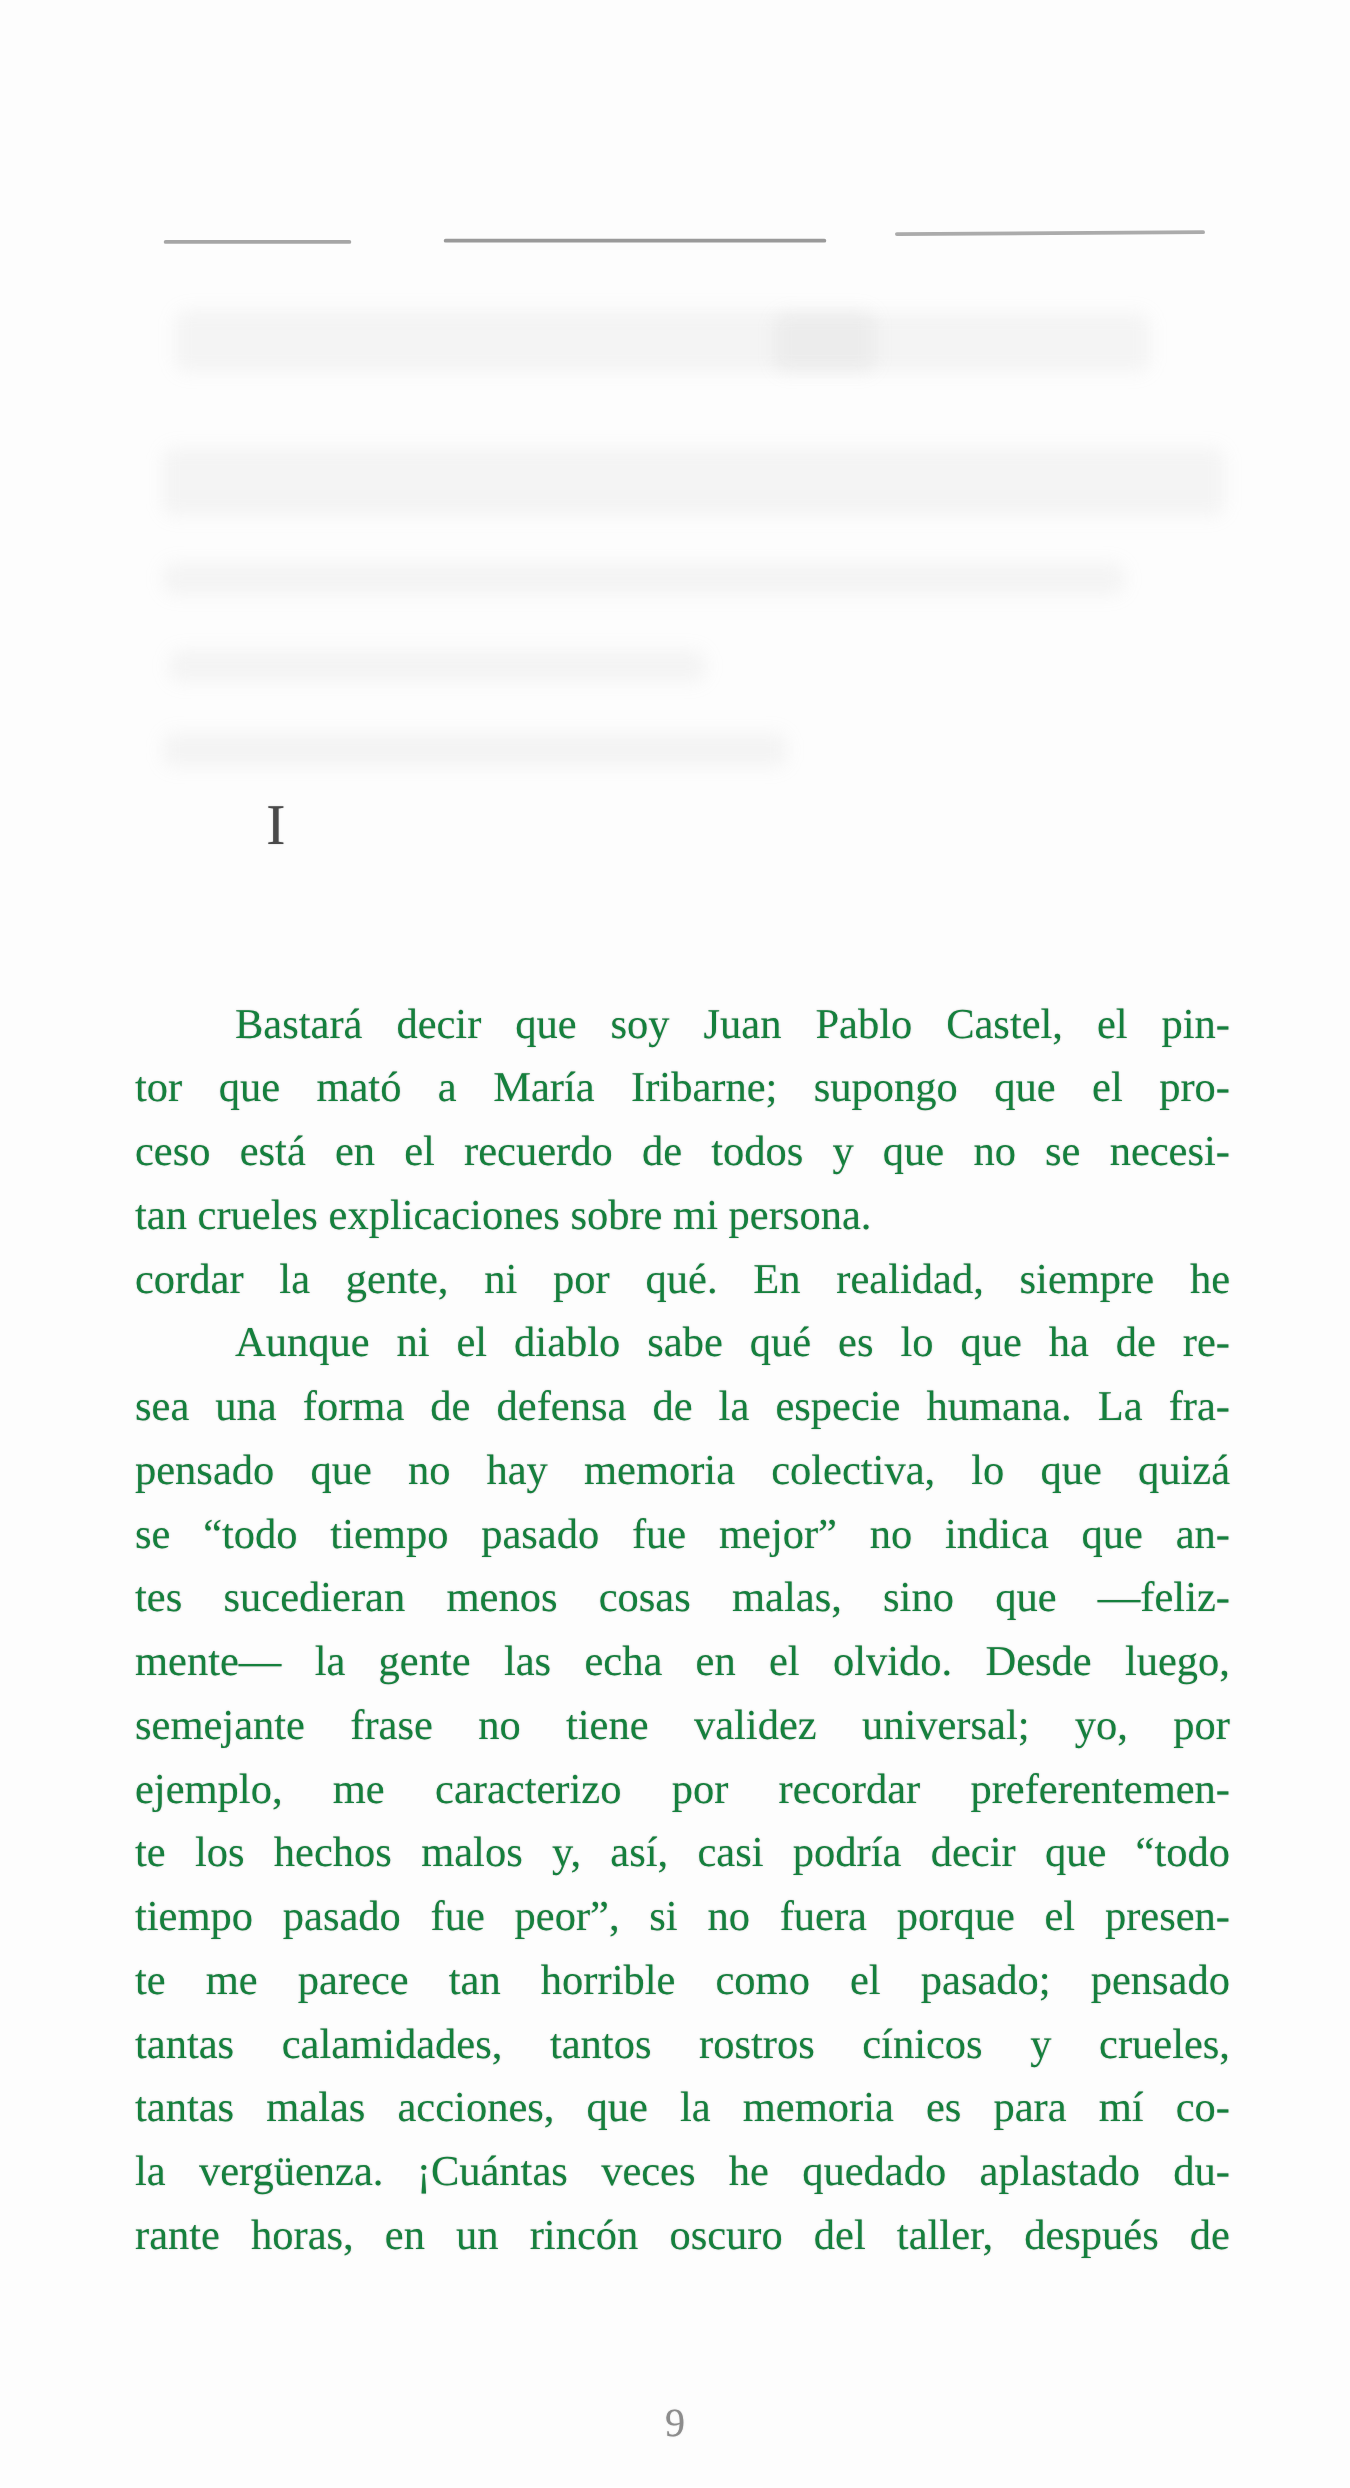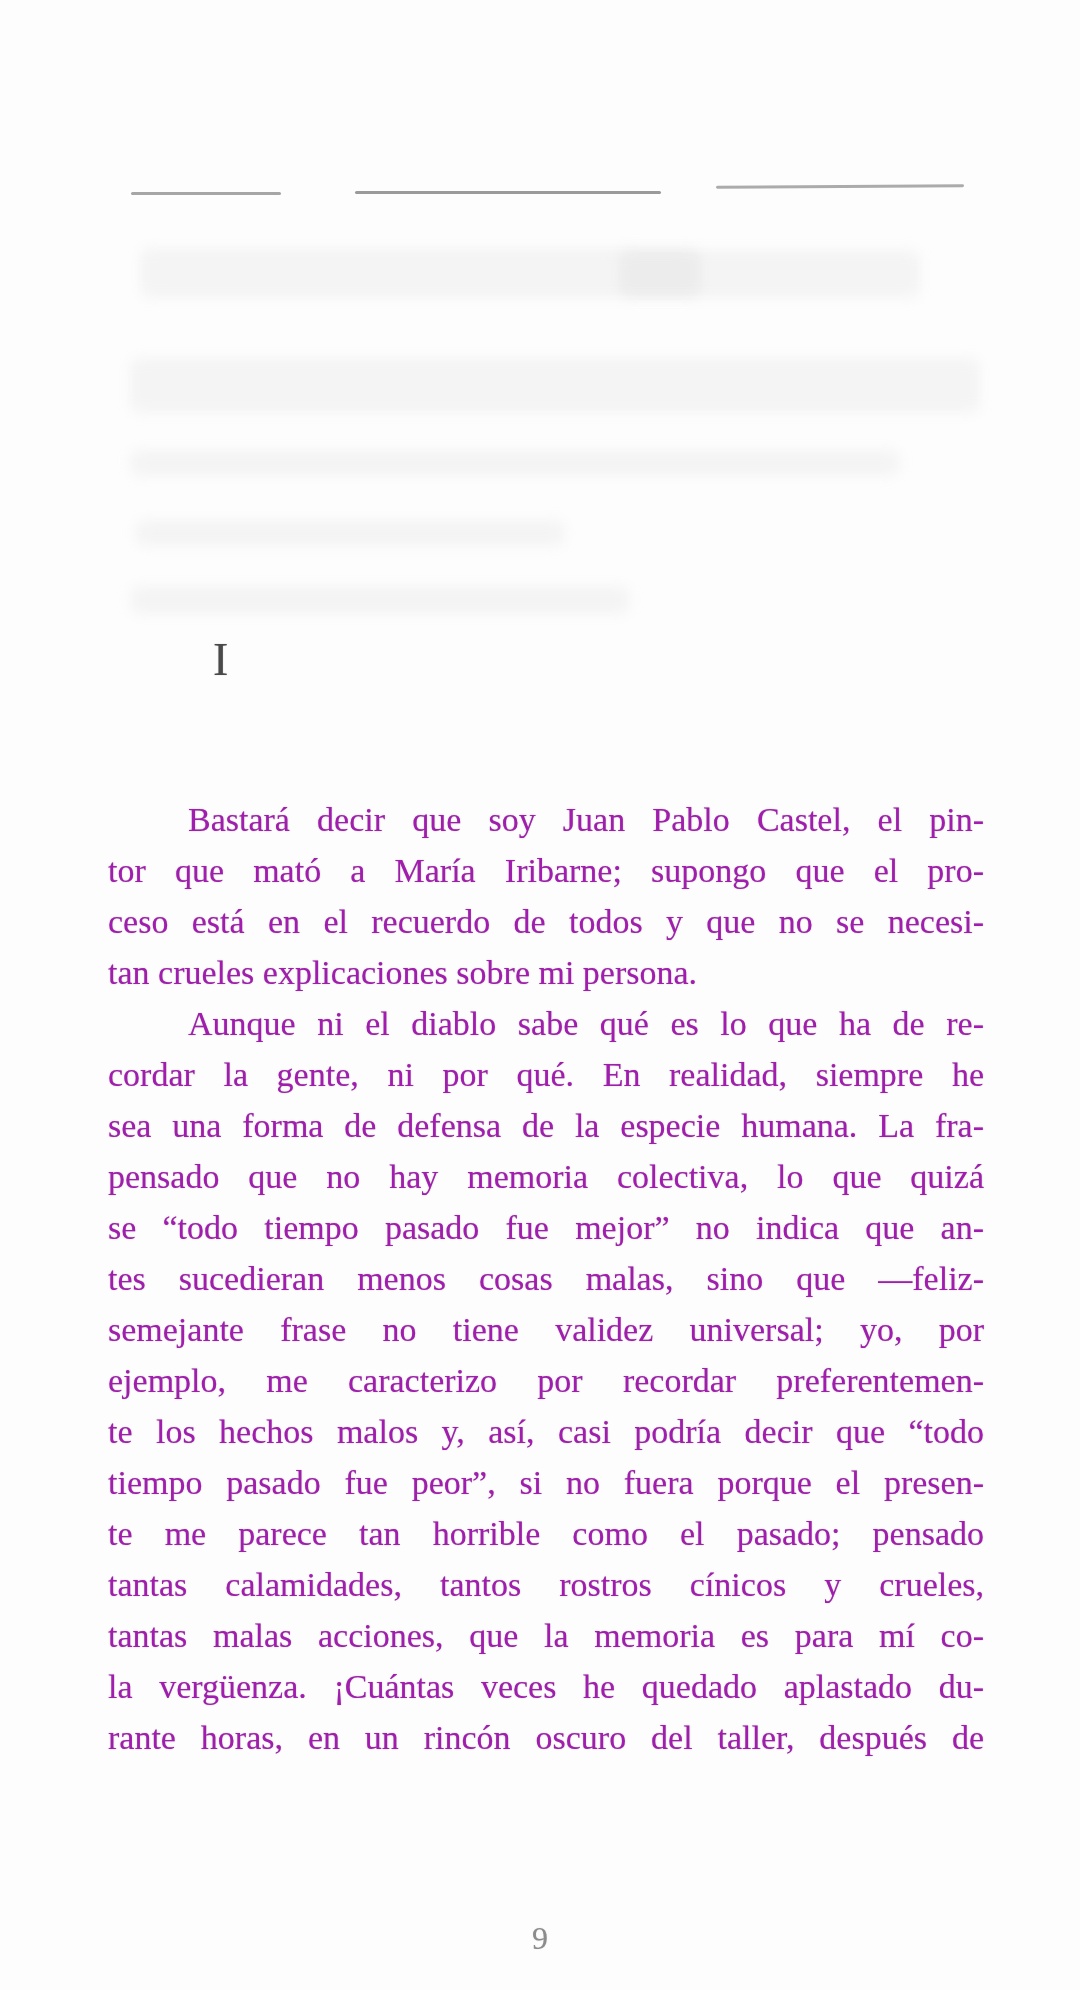--- a/index.html
+++ b/index.html
@@ -38,21 +38,21 @@
     font-size: 46px;
     color: #4a4a4a;
     text-shadow: 0 0 1px rgba(90,90,90,0.5);
   }
   .body-text {
     position: absolute;
     left: 108px; top: 794px;
     width: 876px;
     font-size: 34px;
     line-height: 51px;
-    color: #a21caf;
+    color: #15803d;
     text-shadow: 0 0 1.2px rgba(100,100,100,0.55);
   }
   .line {
     text-align: justify;
     text-align-last: justify;
   }
   .line.indent { text-indent: 80px; }
   .line.para-end { text-align-last: left; }
   .page-num {
     position: absolute;
@@ -81,26 +81,27 @@
   <div class="rule-seg rule-3"></div>
 
   <div class="chapter">I</div>
 
   <div class="body-text">
     <div class="line indent">Bastará decir que soy Juan Pablo Castel, el pin-</div>
     <div class="line">tor que mató a María Iribarne; supongo que el pro-</div>
     <div class="line">ceso está en el recuerdo de todos y que no se necesi-</div>
     <div class="line para-end">tan crueles explicaciones sobre mi persona.</div>
 
+    <div class="line">cordar la gente, ni por qué. En realidad, siempre he</div>
     <div class="line indent">Aunque ni el diablo sabe qué es lo que ha de re-</div>
-    <div class="line">cordar la gente, ni por qué. En realidad, siempre he</div>
     <div class="line">sea una forma de defensa de la especie humana. La fra-</div>
     <div class="line">pensado que no hay memoria colectiva, lo que quizá</div>
     <div class="line">se “todo tiempo pasado fue mejor” no indica que an-</div>
     <div class="line">tes sucedieran menos cosas malas, sino que —feliz-</div>
+    <div class="line">mente— la gente las echa en el olvido. Desde luego,</div>
     <div class="line">semejante frase no tiene validez universal; yo, por</div>
     <div class="line">ejemplo, me caracterizo por recordar preferentemen-</div>
     <div class="line">te los hechos malos y, así, casi podría decir que “todo</div>
     <div class="line">tiempo pasado fue peor”, si no fuera porque el presen-</div>
     <div class="line">te me parece tan horrible como el pasado; pensado</div>
     <div class="line">tantas calamidades, tantos rostros cínicos y crueles,</div>
     <div class="line">tantas malas acciones, que la memoria es para mí co-</div>
     <div class="line">la vergüenza. ¡Cuántas veces he quedado aplastado du-</div>
     <div class="line">rante horas, en un rincón oscuro del taller, después de</div>
   </div>

